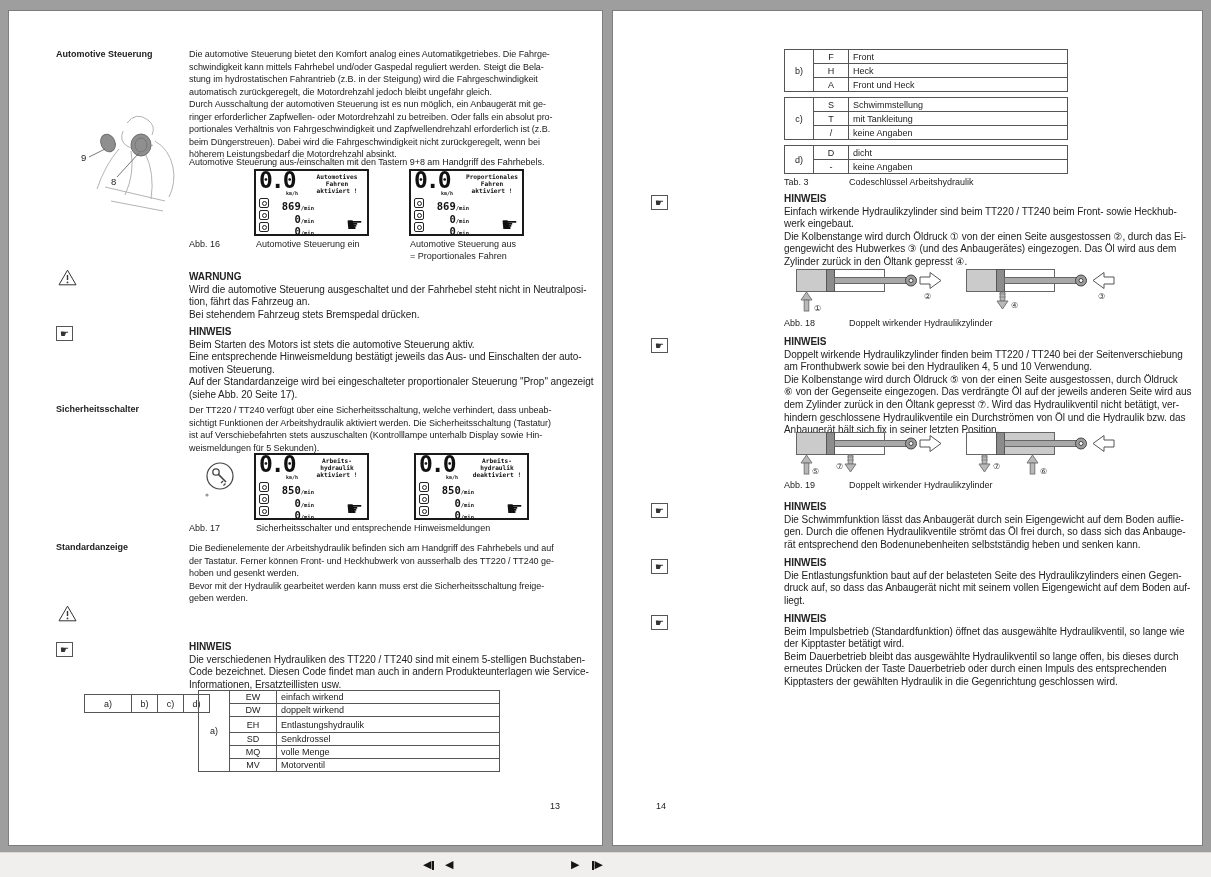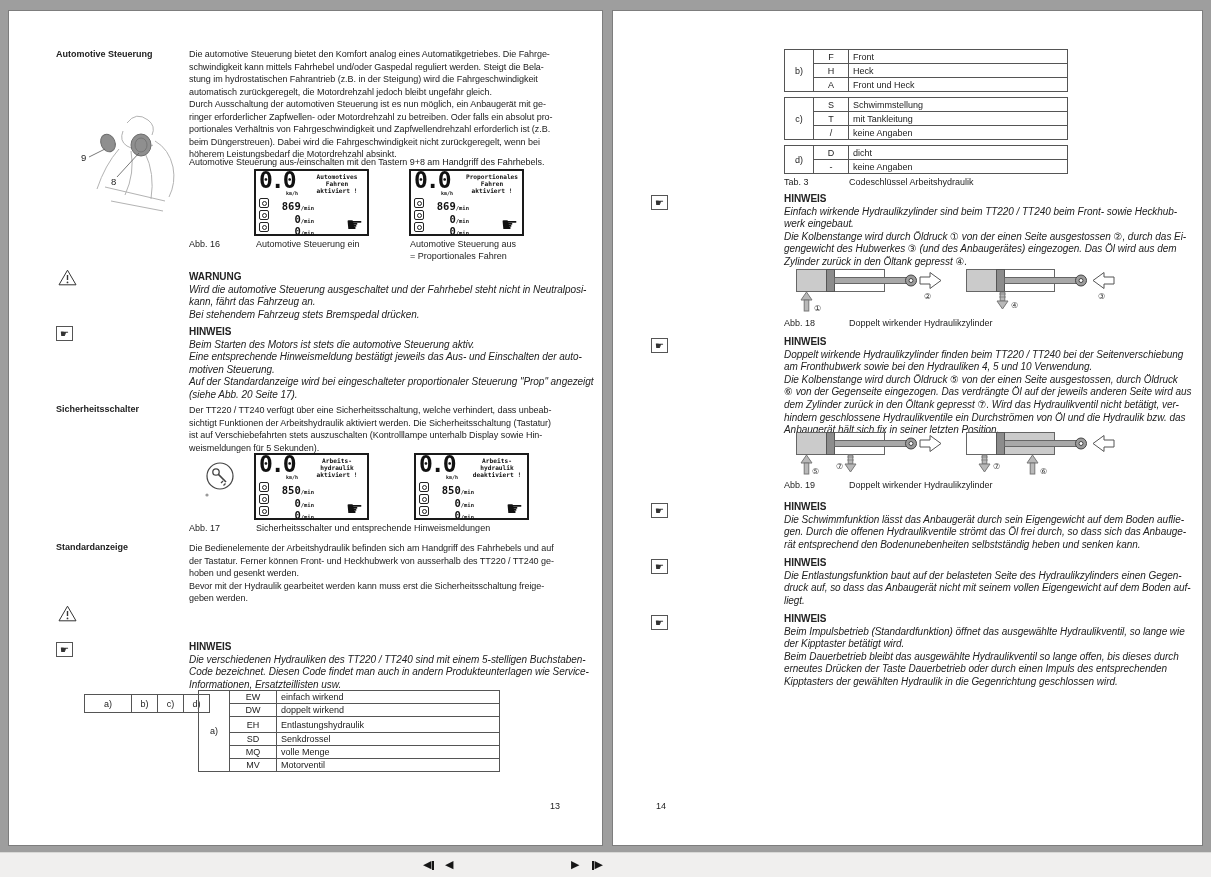--- a/index.html
+++ b/index.html
@@ -5,21 +5,21 @@
   html,body{margin:0;padding:0;background:#9e9e9e;}
   #app{position:relative;width:1211px;height:877px;background:#9e9e9e;overflow:hidden;
        font-family:"Liberation Sans","DejaVu Sans",sans-serif;color:#222;}
   .page{position:absolute;top:10px;height:836px;background:#fff;border:1px solid #7d7d7d;box-sizing:border-box;}
   #pageL{left:8px;width:595px;}
   #pageR{left:612px;width:591px;overflow:hidden;}
   .mlabel{position:absolute;left:47px;font-size:9px;font-weight:bold;white-space:nowrap;}
   .txt{position:absolute;font-size:9px;line-height:12.6px;white-space:pre-line;letter-spacing:-0.05px;}
   .blk{position:absolute;font-size:10px;line-height:12.6px;letter-spacing:-0.05px;}
   .blk .bt{font-weight:bold;}
-  .blk .bl{white-space:pre-line;font-style:italic;}
+  .blk .bl{white-space:pre-line;}
   .cap{position:absolute;font-size:9px;white-space:pre-line;line-height:12px;}
   .pnum{position:absolute;font-size:9px;}
   
   .hicon{position:absolute;width:15px;height:13px;border:1px solid #555;text-align:center;
          font-size:10px;line-height:13px;color:#333;background:#fff;}
   
   .lcd{position:absolute;width:111px;height:63px;border:2px solid #1a1a1a;background:#fff;
        font-family:"DejaVu Sans Mono",monospace;font-weight:bold;color:#111;}
   .lcd-speed{position:absolute;left:3px;top:-4px;font-size:23px;letter-spacing:-2px;}
   .lcd-unit{position:absolute;left:30px;top:19px;font-size:5px;}
@@ -122,21 +122,21 @@
 = Proportionales Fahren</div>
 
     <svg style="position:absolute;left:49px;top:258px" width="19" height="17" viewBox="0 0 19 17">
       <path d="M9.5,1.2 L18,15.8 L1,15.8 Z" fill="#fff" stroke="#333" stroke-width="1"></path>
       <line x1="9.5" y1="6" x2="9.5" y2="11" stroke="#333" stroke-width="1.4"></line>
       <circle cx="9.5" cy="13.4" r="0.9" fill="#333"></circle>
     </svg>
     <div class="blk" style="left:180px;top:260px">
       <div class="bt">WARNUNG</div>
       <div class="bl">Wird die automotive Steuerung ausgeschaltet und der Fahrhebel steht nicht in Neutralposi-
-kann, fährt das Fahrzeug an.
+tion, fährt das Fahrzeug an.
 Bei stehendem Fahrzeug stets Bremspedal drücken.</div>
     </div>
 
     <div class="hicon" style="left:47px;top:315px">☛</div>
     <div class="blk" style="left:180px;top:315px">
       <div class="bt">HINWEIS</div>
       <div class="bl">Beim Starten des Motors ist stets die automotive Steuerung aktiv.
 Eine entsprechende Hinweismeldung bestätigt jeweils das Aus- und Einschalten der auto-
 motiven Steuerung.
 Auf der Standardanzeige wird bei eingeschalteter proportionaler Steuerung "Prop" angezeigt

